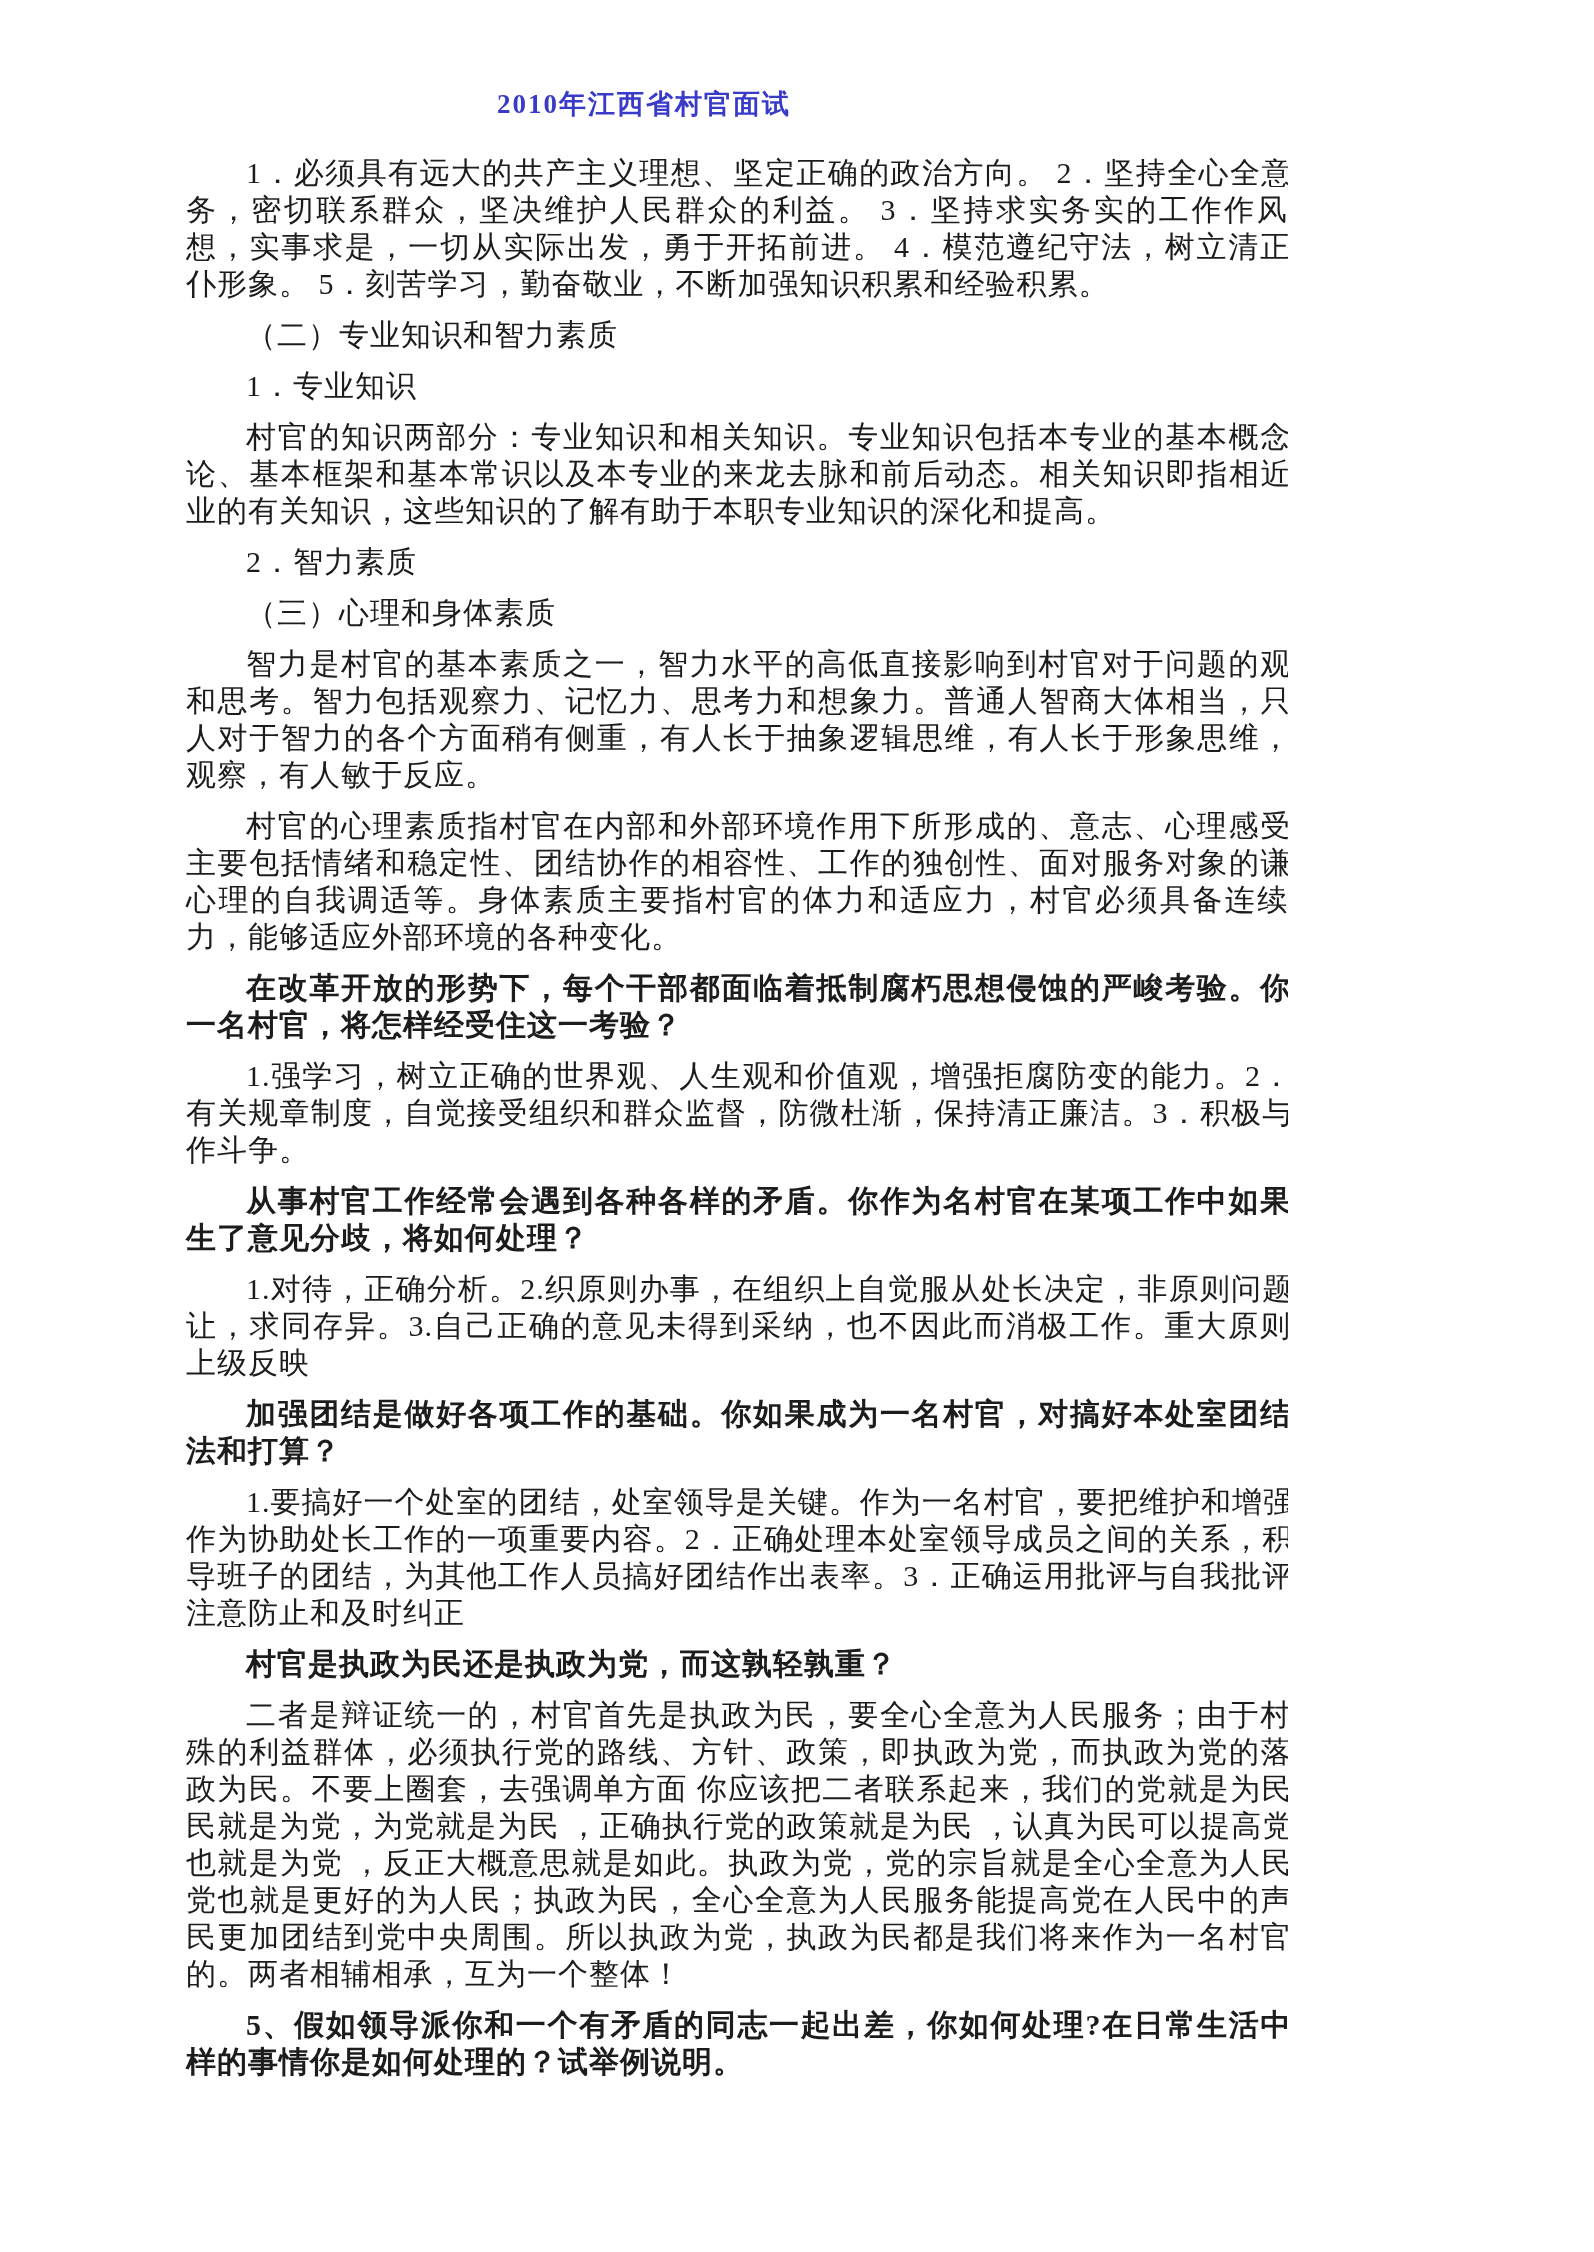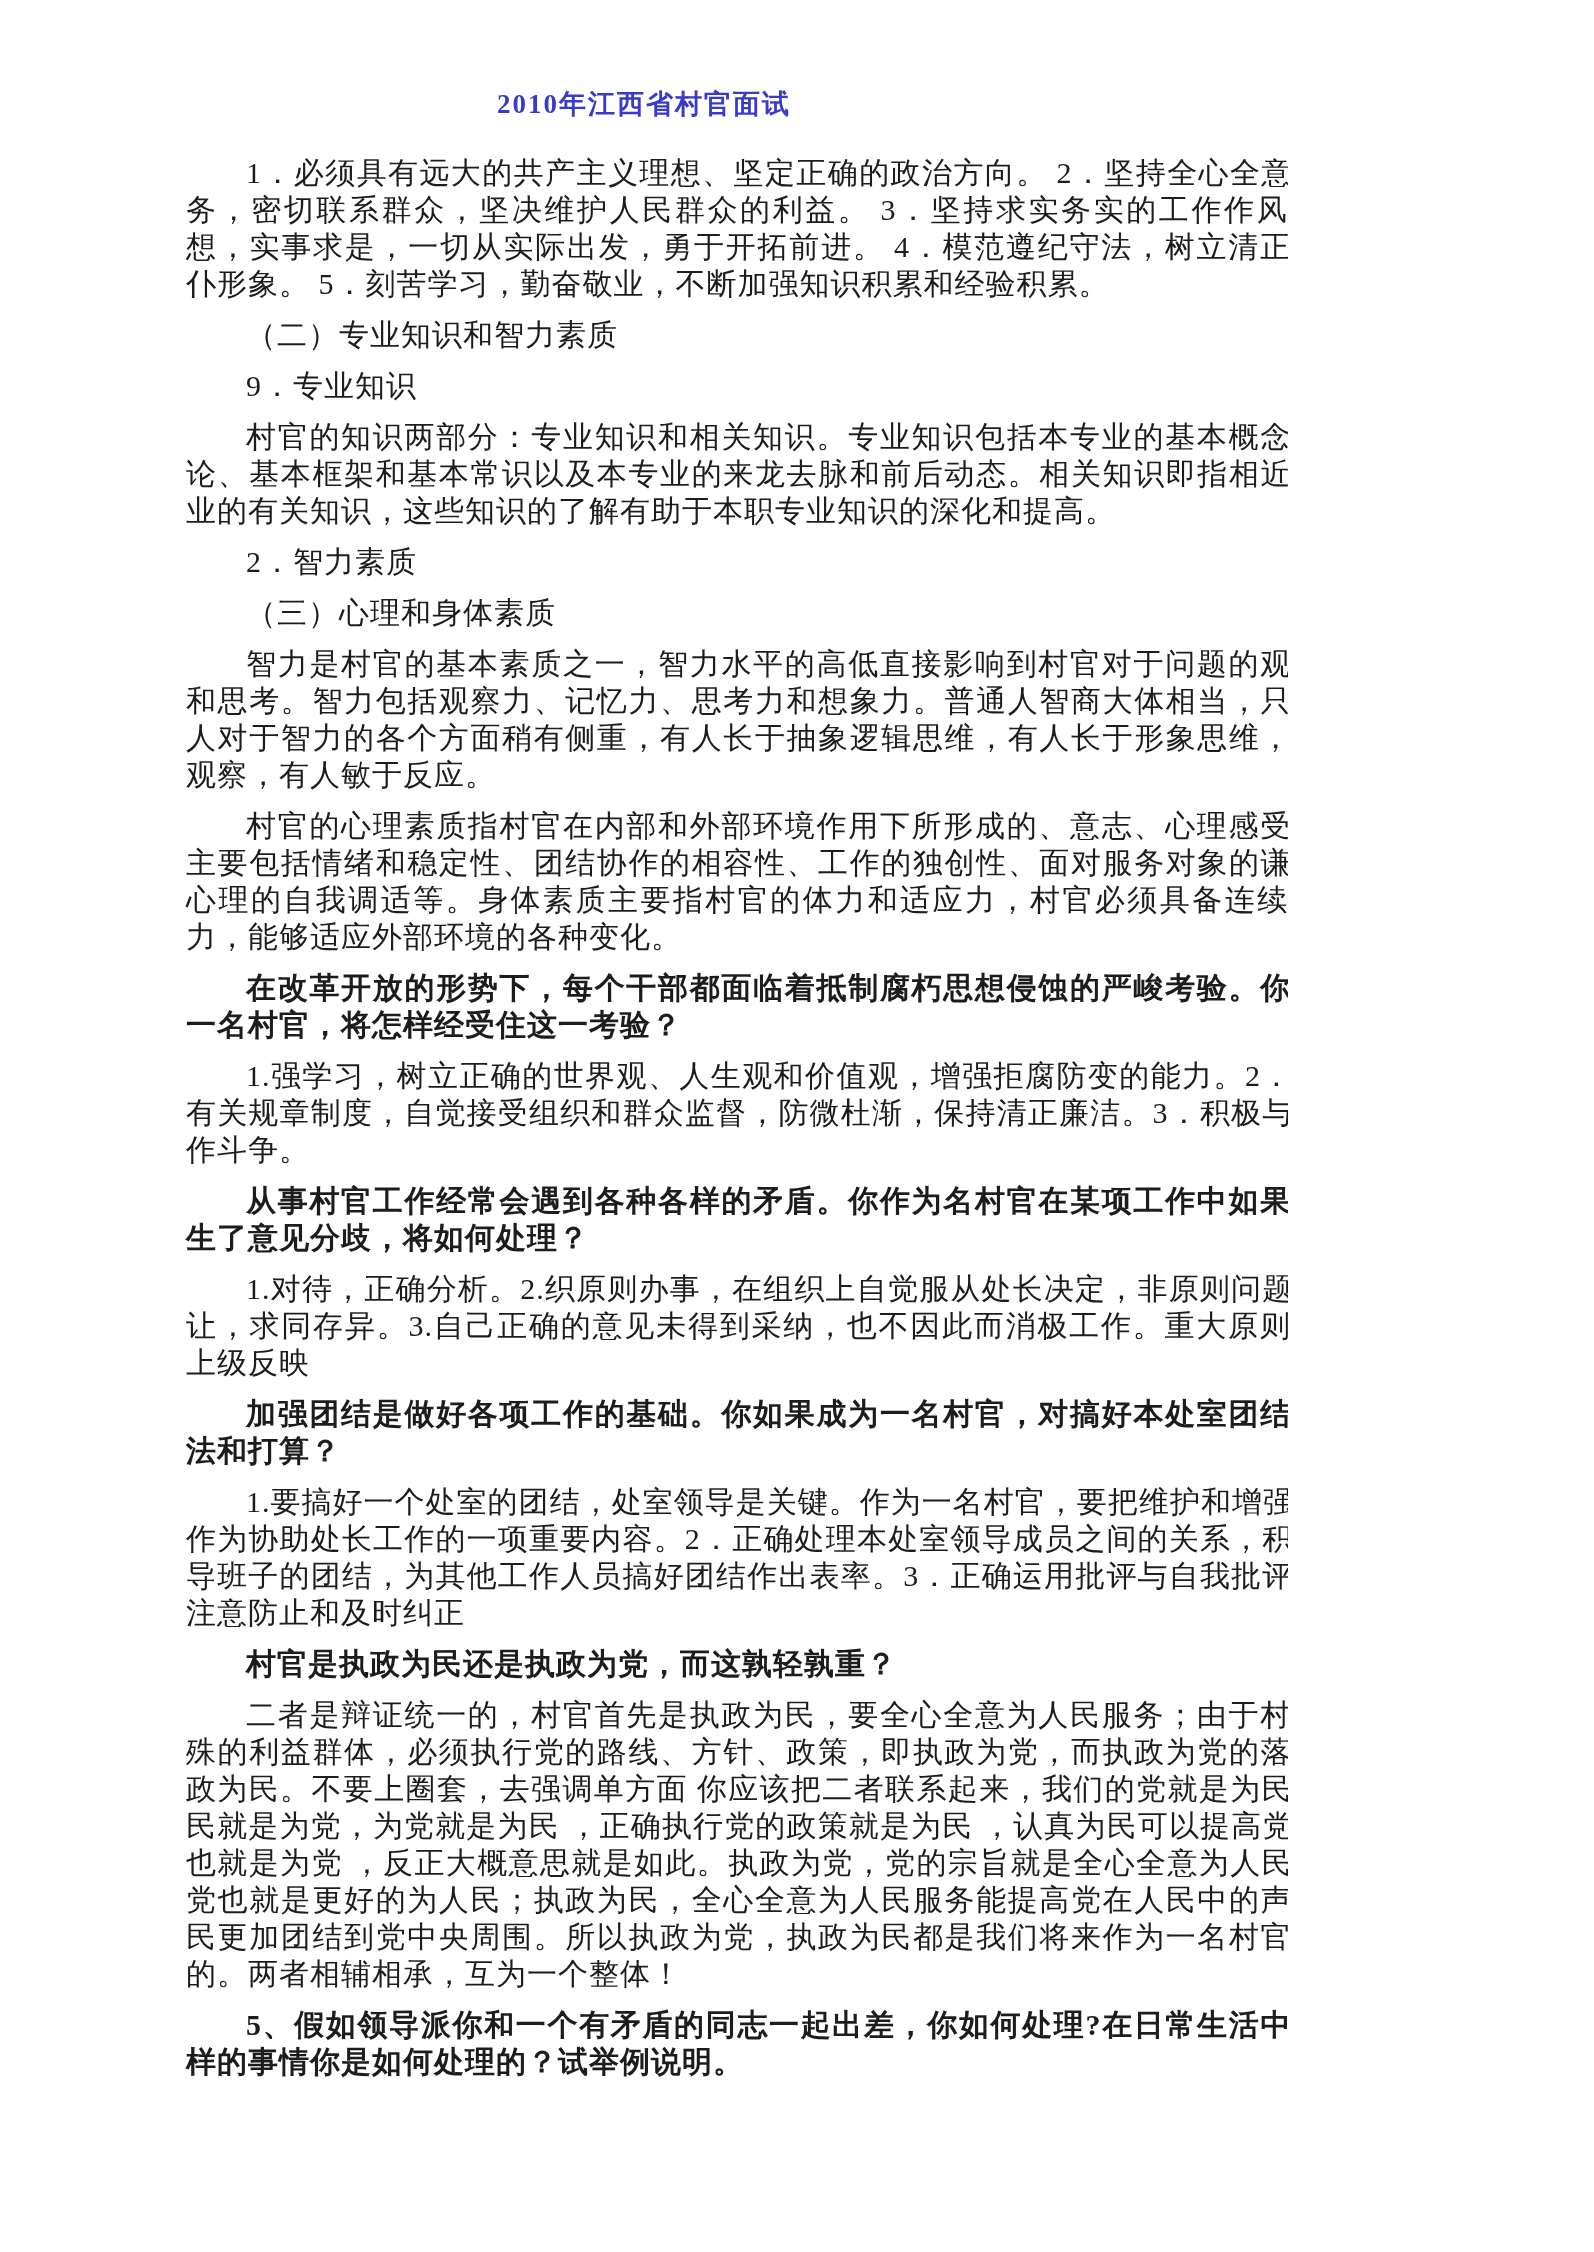--- a/index.html
+++ b/index.html
@@ -56,21 +56,21 @@
 </head>
 <body>
 
 <div class="page">
 
   <div class="doc-title" style="color: rgb(58, 58, 200);">2010年江西省村官面试</div>
 
   <div class="content">
     <p>1．必须具有远大的共产主义理想、坚定正确的政治方向。 2．坚持全心全意为人民服务，密切联系群众，坚决维护人民群众的利益。 3．坚持求实务实的工作作风，解放思想，实事求是，一切从实际出发，勇于开拓前进。 4．模范遵纪守法，树立清正谦洁的公仆形象。 5．刻苦学习，勤奋敬业，不断加强知识积累和经验积累。</p>
     <p>（二）专业知识和智力素质</p>
-    <p>9．专业知识</p>
+    <p>1．专业知识</p>
     <p>村官的知识两部分：专业知识和相关知识。专业知识包括本专业的基本概念、基础理论、基本框架和基本常识以及本专业的来龙去脉和前后动态。相关知识即指相近或交叉专业的有关知识，这些知识的了解有助于本职专业知识的深化和提高。</p>
     <p>2．智力素质</p>
     <p>（三）心理和身体素质</p>
     <p>智力是村官的基本素质之一，智力水平的高低直接影响到村官对于问题的观察、理解和思考。智力包括观察力、记忆力、思考力和想象力。普通人智商大体相当，只是不同的人对于智力的各个方面稍有侧重，有人长于抽象逻辑思维，有人长于形象思维，有人长于观察，有人敏于反应。</p>
     <p>村官的心理素质指村官在内部和外部环境作用下所形成的、意志、心理感受等方面。主要包括情绪和稳定性、团结协作的相容性、工作的独创性、面对服务对象的谦和态度、心理的自我调适等。身体素质主要指村官的体力和适应力，村官必须具备连续作战的精力，能够适应外部环境的各种变化。</p>
     <p class="bold">在改革开放的形势下，每个干部都面临着抵制腐朽思想侵蚀的严峻考验。你如果成为一名村官，将怎样经受住这一考验？</p>
     <p>1.强学习，树立正确的世界观、人生观和价值观，增强拒腐防变的能力。2．严格遵守有关规章制度，自觉接受组织和群众监督，防微杜渐，保持清正廉洁。3．积极与腐败现象作斗争。</p>
     <p class="bold">从事村官工作经常会遇到各种各样的矛盾。你作为名村官在某项工作中如果与处长发生了意见分歧，将如何处理？</p>
     <p>1.对待，正确分析。2.织原则办事，在组织上自觉服从处长决定，非原则问题要互谅互让，求同存异。3.自己正确的意见未得到采纳，也不因此而消极工作。重大原则问题可向上级反映</p>
     <p class="bold">加强团结是做好各项工作的基础。你如果成为一名村官，对搞好本处室团结有什么想法和打算？</p>

